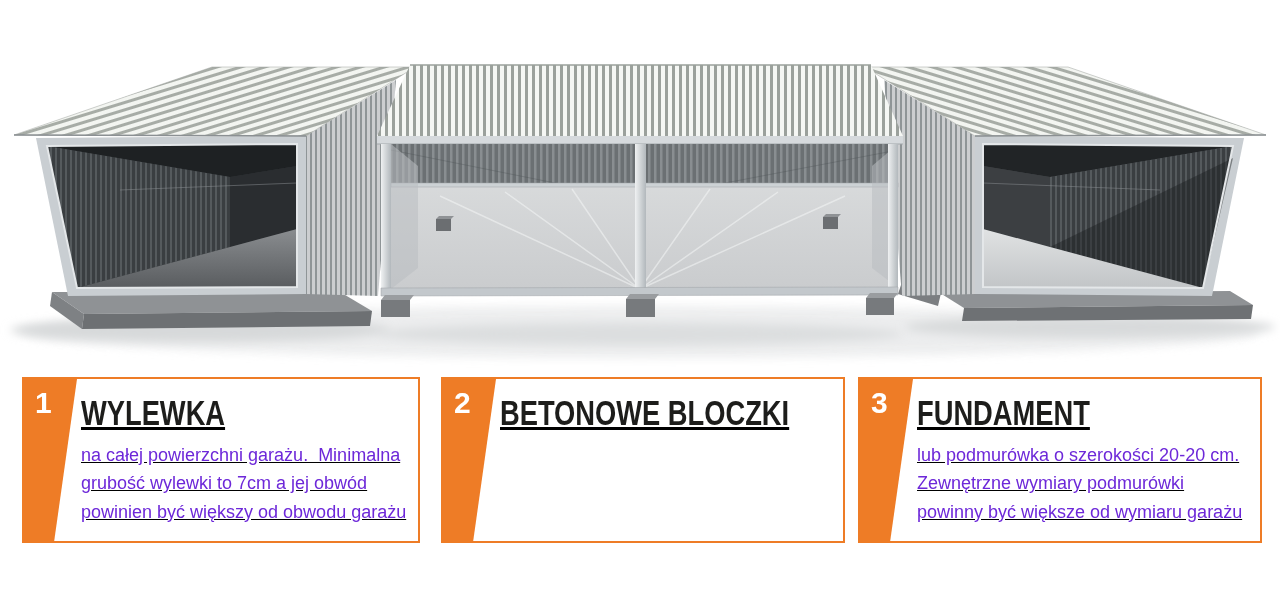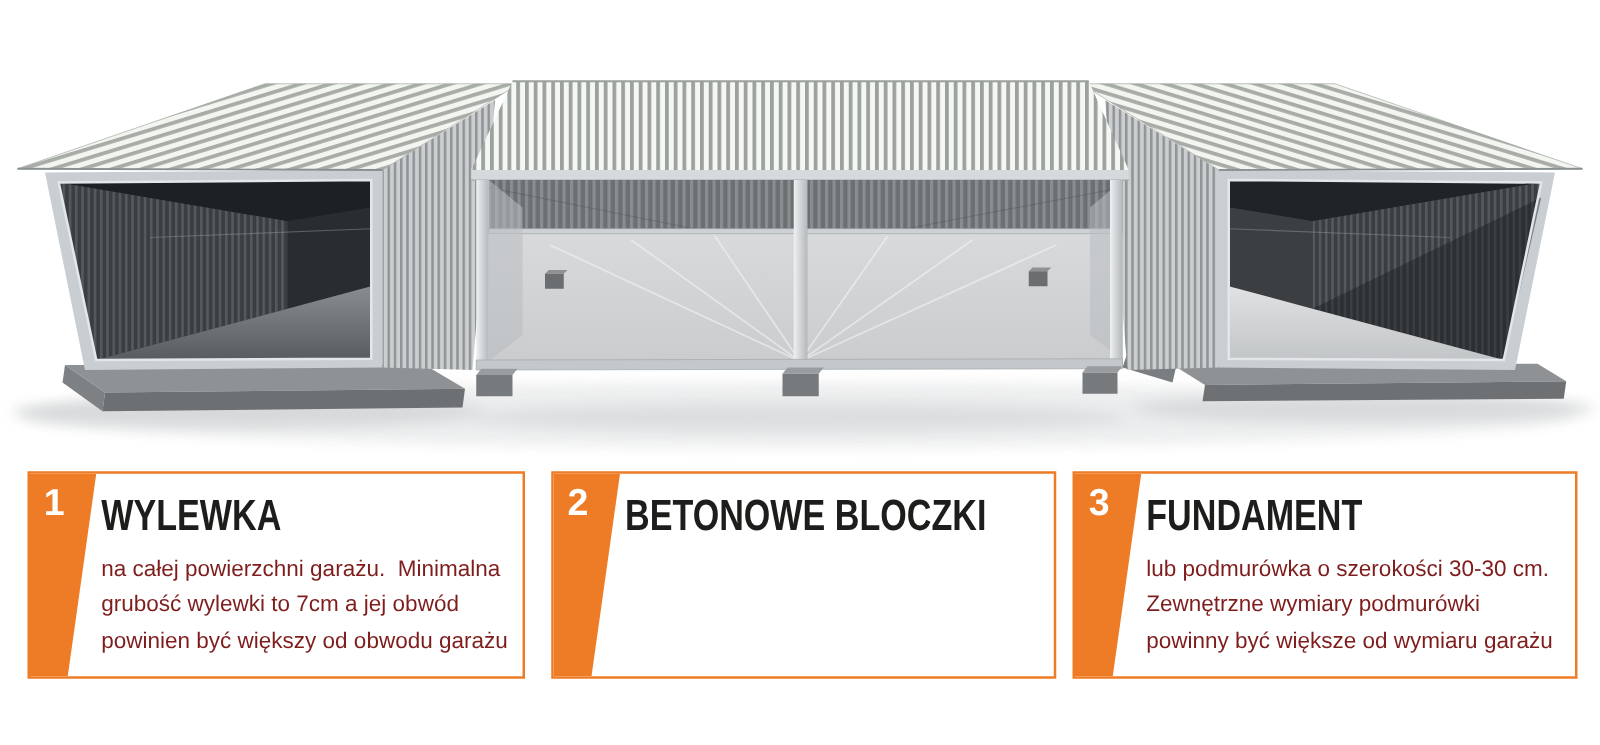--- a/index.html
+++ b/index.html
@@ -21,27 +21,27 @@
 
   .badge{
     position:absolute;left:0;top:0;bottom:0;width:53px;
     background:#ee7c26;
     clip-path:polygon(0 0,100% 0,57% 100%,0 100%);
   }
   .badge .num{
     position:absolute;left:11px;top:9px;
     font-size:30px;font-weight:700;color:#ffffff;line-height:1;
   }
-  .content{position:absolute;left:57px;top:16px;right:5px;}
+  .content{position:absolute;left:57px;top:16px;right:5px;text-decoration:underline;}
   .content h2{
     margin:0;font-size:35px;font-weight:700;color:#1d1d1b;line-height:1.05;
     transform:scaleX(.78);transform-origin:left top;white-space:nowrap;
   }
   .content p{
-    margin:9px 0 0;font-size:18px;line-height:28.5px;color:#7f1d1d;
+    margin:9px 0 0;font-size:18px;line-height:28.5px;color:#6d28d9;
     white-space:pre-wrap;
   }
 </style>
 </head>
 <body>
 
 <div class="stage">
 <svg width="1280" height="376" viewBox="0 0 1280 376" xmlns="http://www.w3.org/2000/svg">
   <defs>
     <pattern id="roofL" width="7" height="7" patternUnits="userSpaceOnUse" patternTransform="rotate(-17)">
@@ -187,17 +187,17 @@
     <h2>BETONOWE BLOCZKI</h2>
   </div>
 </section>
 
 <section class="card card-3">
   <div class="badge">
     <span class="num">3</span>
   </div>
   <div class="content">
     <h2>FUNDAMENT</h2>
-    <p>lub podmurówka o szerokości 30-30 cm.
+    <p>lub podmurówka o szerokości 20-20 cm.
 Zewnętrzne wymiary podmurówki
 powinny być większe od wymiaru garażu</p>
   </div>
 </section>
 
 </body></html>

